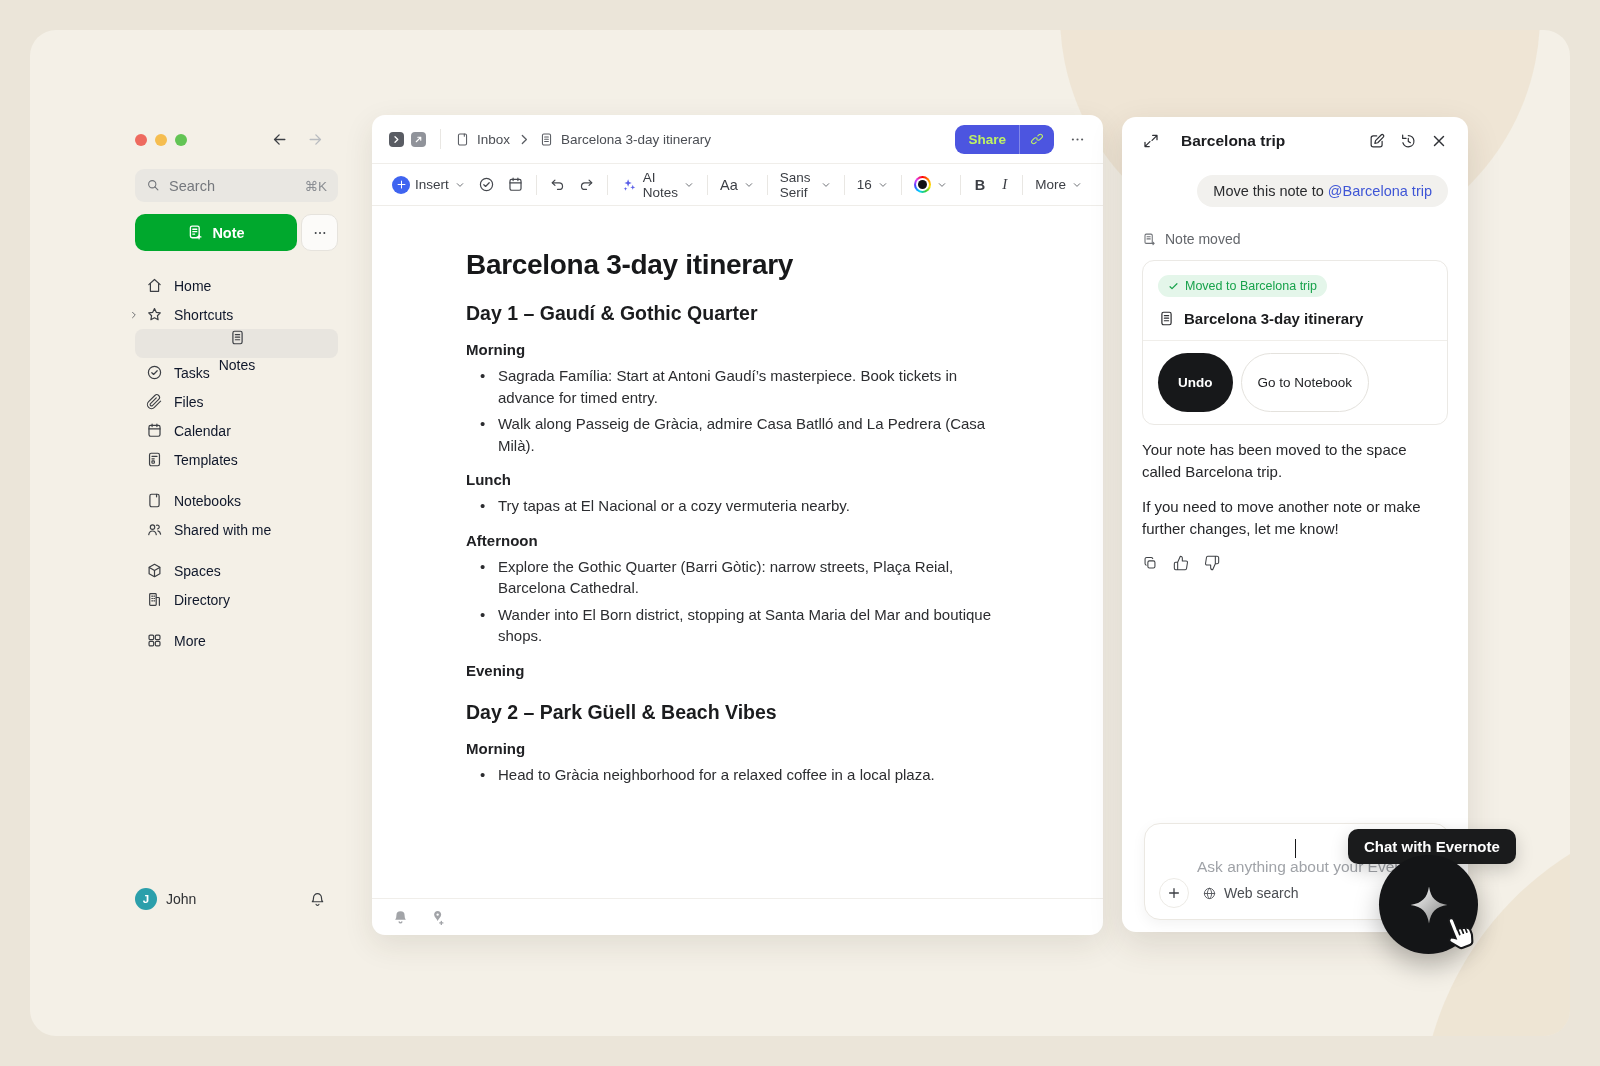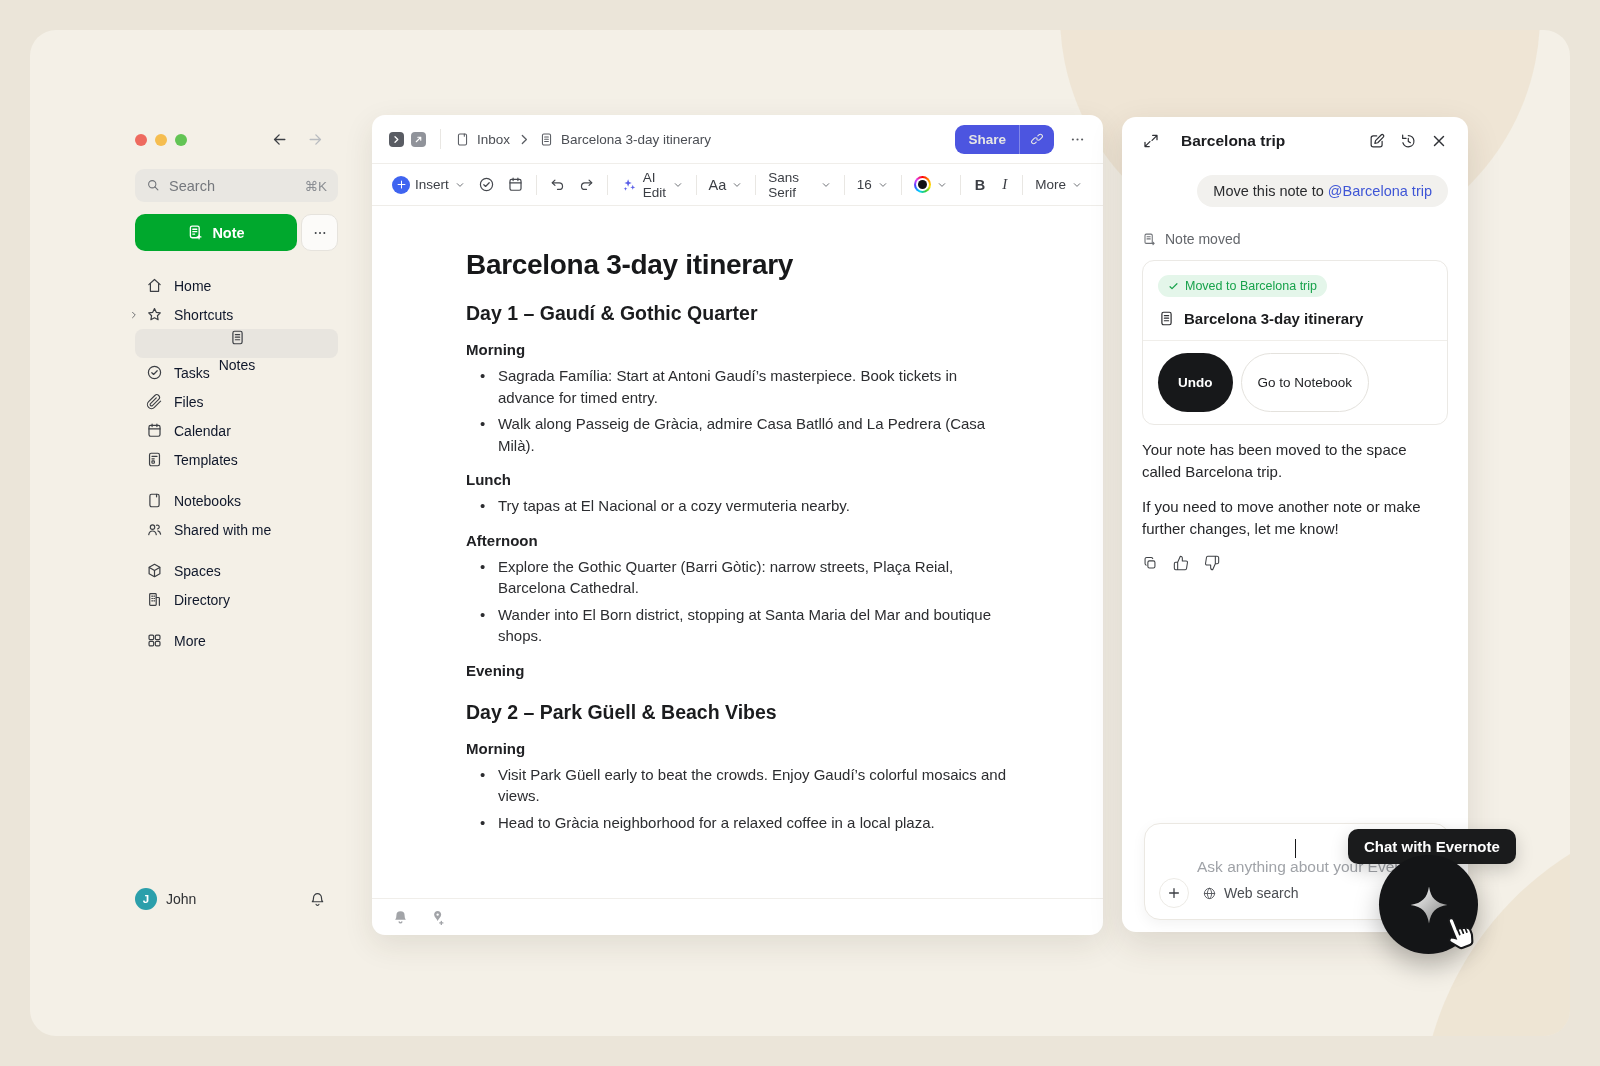--- a/index.html
+++ b/index.html
@@ -67,21 +67,21 @@
   .ed-topbar { height:49px; border-bottom:1px solid #f0eeea; display:flex; align-items:center; padding:0 17px; flex:none; }
   .sqbtn { width:15px; height:15px; border-radius:4px; background:#595c63; color:#fff;
     display:flex; align-items:center; justify-content:center; }
   .sqbtn .ic { width:9px; height:9px; }
   .sqbtn.alt { background:#90939a; margin-left:7px; }
   .ed-vdiv { width:1px; height:20px; background:#e9e7e3; margin:0 14px; }
   .crumb { display:flex; align-items:center; gap:7px; font-size:13.5px; color:#4b4e54; }
   .crumb .ic { width:15px; height:15px; color:#5a5d63; }
   .crumb-sep { width:11px; height:11px; color:#9a9da2; }
   .ed-topbar-right { margin-left:auto; display:flex; align-items:center; gap:15px; }
-  .share { display:flex; align-items:stretch; background:var(--blue,#4c55e0); border-radius:9px; color:#e5e5e5; overflow:hidden; cursor:pointer; }
+  .share { display:flex; align-items:stretch; background:var(--blue,#4c55e0); border-radius:9px; color:#bef264; overflow:hidden; cursor:pointer; }
   .share-main { padding:7px 13px; font-size:13.5px; font-weight:600; }
   .share-link { display:flex; align-items:center; padding:0 10px; border-left:1px solid rgba(255,255,255,.3); }
   .share-link .ic { width:14px; height:14px; }
   .ed-more { width:17px; height:17px; color:#55585d; }
 
   .tb { height:42px; border-bottom:1px solid #efede9; display:flex; align-items:center; padding:0 14px; flex:none;justify-content:flex-end; }
   .tbtn { display:flex; align-items:center; gap:5px; padding:5px 6px; border-radius:7px; font-size:13.5px; color:#3b3e44; cursor:pointer; }
   .tb-ic { width:17px; height:17px; color:#45484e; }
   .dd { width:12px; height:12px; color:#6f7277; }
   .vdiv { width:1px; height:20px; background:#e9e7e3; margin:0 6px; flex:none; }
@@ -470,21 +470,21 @@
           </svg>
         </span>
       </span>
     <span class="vdiv"></span>
     <span class="tbtn">
       <span class="ic ai-ic">
           <svg viewBox="0 0 24 24" fill="none" stroke="currentColor" stroke-width="1.7" stroke-linecap="round" stroke-linejoin="round">
             <path fill="currentColor" stroke="none" d="M10.8 4.4 12.1 8l3.6 1.3-3.6 1.3-1.3 3.6-1.3-3.6-3.6-1.3L9.5 8zM17 11.8l.9 2.4 2.4.9-2.4.9-.9 2.4-.9-2.4-2.4-.9 2.4-.9zM7.4 14.6l.6 1.8 1.8.6-1.8.7-.6 1.8-.7-1.8-1.8-.7 1.8-.6z"></path>
           </svg>
         </span>
-      <span>AI Edit</span>
+      <span>AI Notes</span>
       <span class="ic dd">
           <svg viewBox="0 0 24 24" fill="none" stroke="currentColor" stroke-width="2" stroke-linecap="round" stroke-linejoin="round">
             <path d="m6.5 9.3 5.5 5.5 5.5-5.5"></path>
           </svg>
         </span>
     </span>
     <span class="vdiv"></span>
     <span class="tbtn">
       <span style="font-size:14.5px">Aa</span>
       <span class="ic dd">
@@ -549,21 +549,20 @@
         </ul>
         <div class="doc-label">Afternoon</div>
         <ul>
           <li>Explore the Gothic Quarter (Barri Gòtic): narrow streets, Plaça Reial, Barcelona Cathedral.</li>
           <li>Wander into El Born district, stopping at Santa Maria del Mar and boutique shops.</li>
         </ul>
         <div class="doc-label">Evening</div>
         <h2>Day 2 – Park Güell &amp; Beach Vibes</h2>
         <div class="doc-label">Morning</div>
         <ul>
-          <li>Visit Park Güell early to beat the crowds. Enjoy Gaudí’s colorful mosaics and views.</li>
           <li>Head to Gràcia neighborhood for a relaxed coffee in a local plaza.</li>
         </ul>
       </div>
   </div>
 
   <div class="ed-footer">
     <span class="ic">
         <svg viewBox="0 0 24 24" fill="none" stroke="currentColor" stroke-width="1.7" stroke-linecap="round" stroke-linejoin="round">
           <path fill="currentColor" stroke="none" d="M12 3.2a5.8 5.8 0 0 0-5.8 5.8c0 4.3-1.8 6-1.8 6h15.2s-1.8-1.7-1.8-6A5.8 5.8 0 0 0 12 3.2z"></path>
           <path d="M10.2 18.3a1.9 1.9 0 0 0 3.6 0" stroke-width="2"></path>

